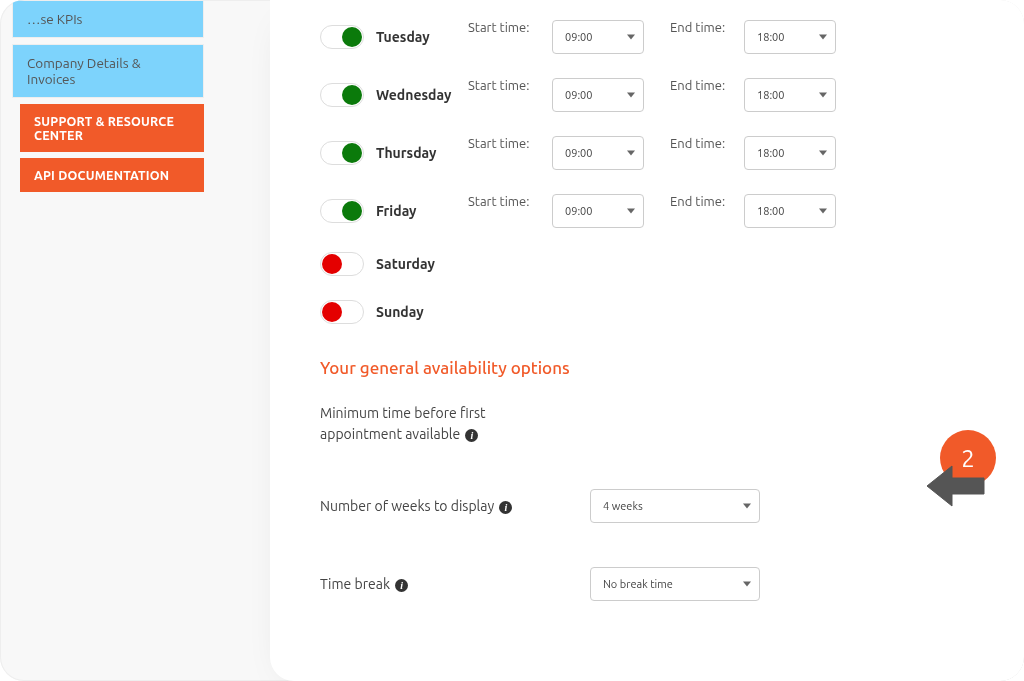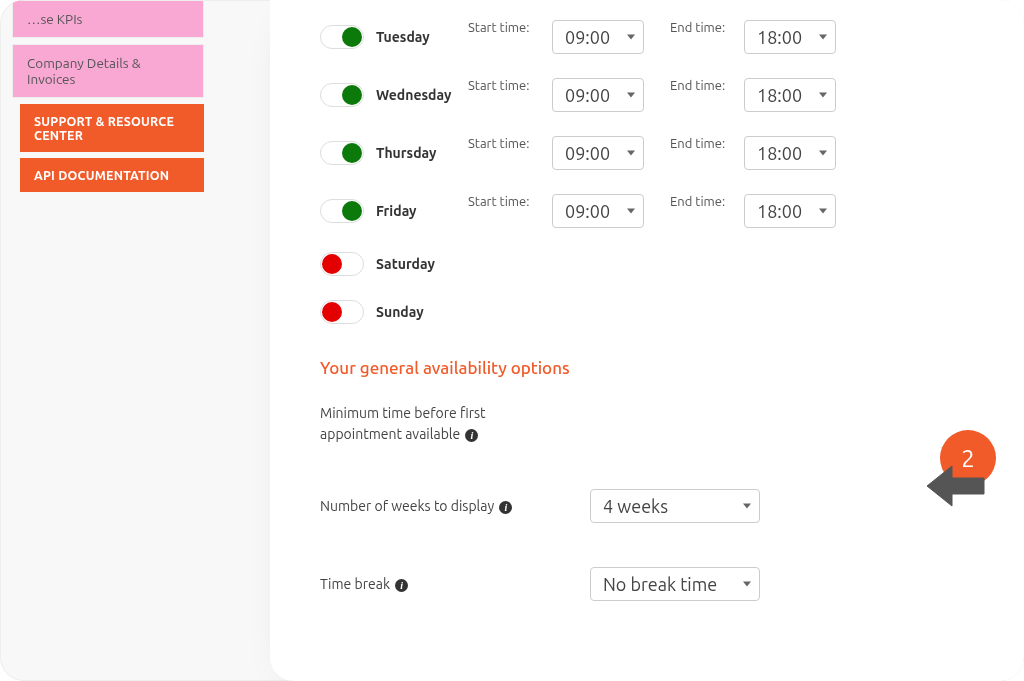--- a/index.html
+++ b/index.html
@@ -10,21 +10,21 @@
       background: #f8f8f8;
       border-radius: 24px; overflow: hidden;
       box-shadow: inset 0 0 0 1px #eee;
     }
 
     .sidebar {
       position: absolute; left: 12px; top: 0; width: 192px;
       display: flex; flex-direction: column; gap: 6px;
     }
     .sidebar-item {
-      background: #f9a8d4; padding: 10px 14px; font-size: 13.5px; color: #555;
+      background: #7dd3fc; padding: 10px 14px; font-size: 13.5px; color: #555;
       border: 1px solid #eee; cursor: pointer;
     }
     .sidebar-item.primary {
       background: #f15a29; color: #fff; font-weight: 600; border: none;
       font-size: 12.5px; letter-spacing: .2px; margin-left: 8px;
     }
 
     .main {
       position: absolute; left: 270px; top: 0; right: 0; bottom: 0;
       background: #fff; border-radius: 0 0 24px 24px;
@@ -49,21 +49,21 @@
 
     .day-label { width: 80px; font-weight: 600; color: #333; }
 
     .time-block { display: flex; gap: 10px; }
     .time-lbl { font-size: 13px; color: #555; width: 74px; text-align: left; }
     .time-lbl.end { width: 64px; }
 
     .select {
       position: relative; display: inline-flex; align-items: center;
       border: 1px solid #ccc; border-radius: 4px; background: #fff;
-      height: 34px; padding: 0 33px 0 12px; font-size: 18px; color: #444;
+      height: 34px; padding: 0 33px 0 12px; font-size: 11px; color: #444;
       cursor: pointer; min-width: 92px;
     }
     .select.wide { min-width: 170px; }
     .select .chev {
       position: absolute; right: 8px; top: 50%; transform: translateY(-50%);
       width: 0; height: 0; border-left: 4px solid transparent;
       border-right: 4px solid transparent; border-top: 5px solid #666;
     }
 
     .section-title {

